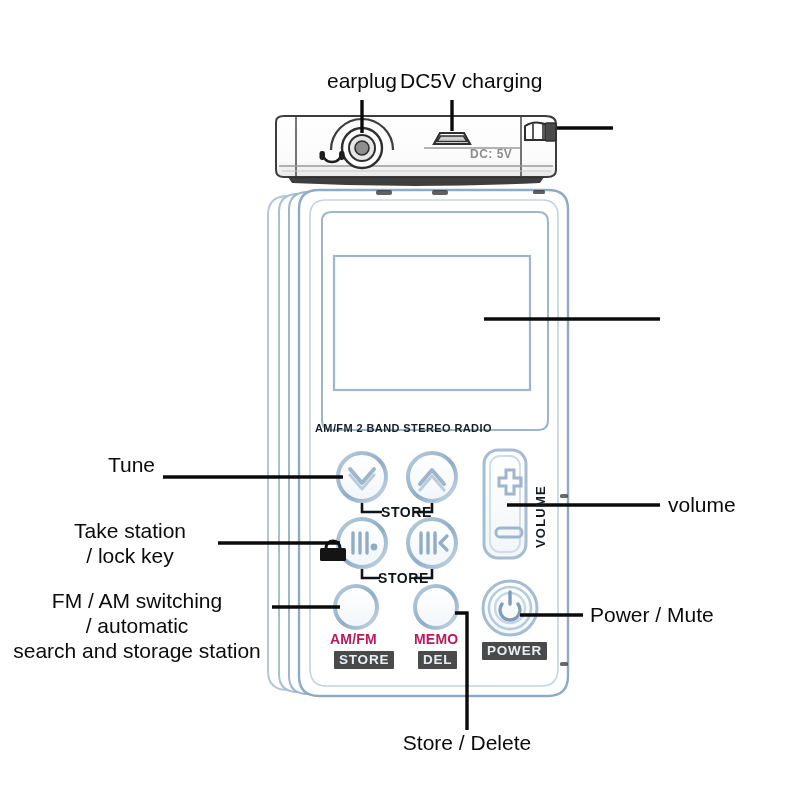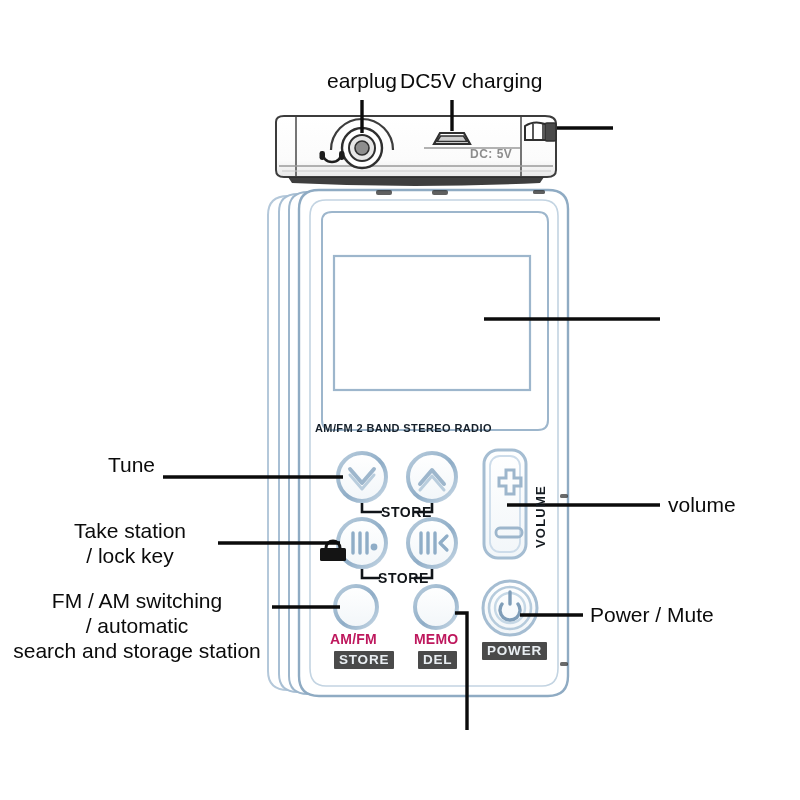--- a/index.html
+++ b/index.html
@@ -309,14 +309,15 @@
 
   <div class="anno right" style="left:10px; top:452px; width:145px;text-align:right;">Tune</div>
 
   <div class="anno center" style="left:50px; top:518px; width:160px;">Take station
 / lock key</div>
 
   <div class="anno center" style="left:8px; top:588px; width:258px;">FM / AM switching
 / automatic
 search and storage station</div>
 
+  <div class="anno center" style="left:367px; top:730px; width:200px;">Store / Delete</div>
 
 </div>
 
 </body></html>

